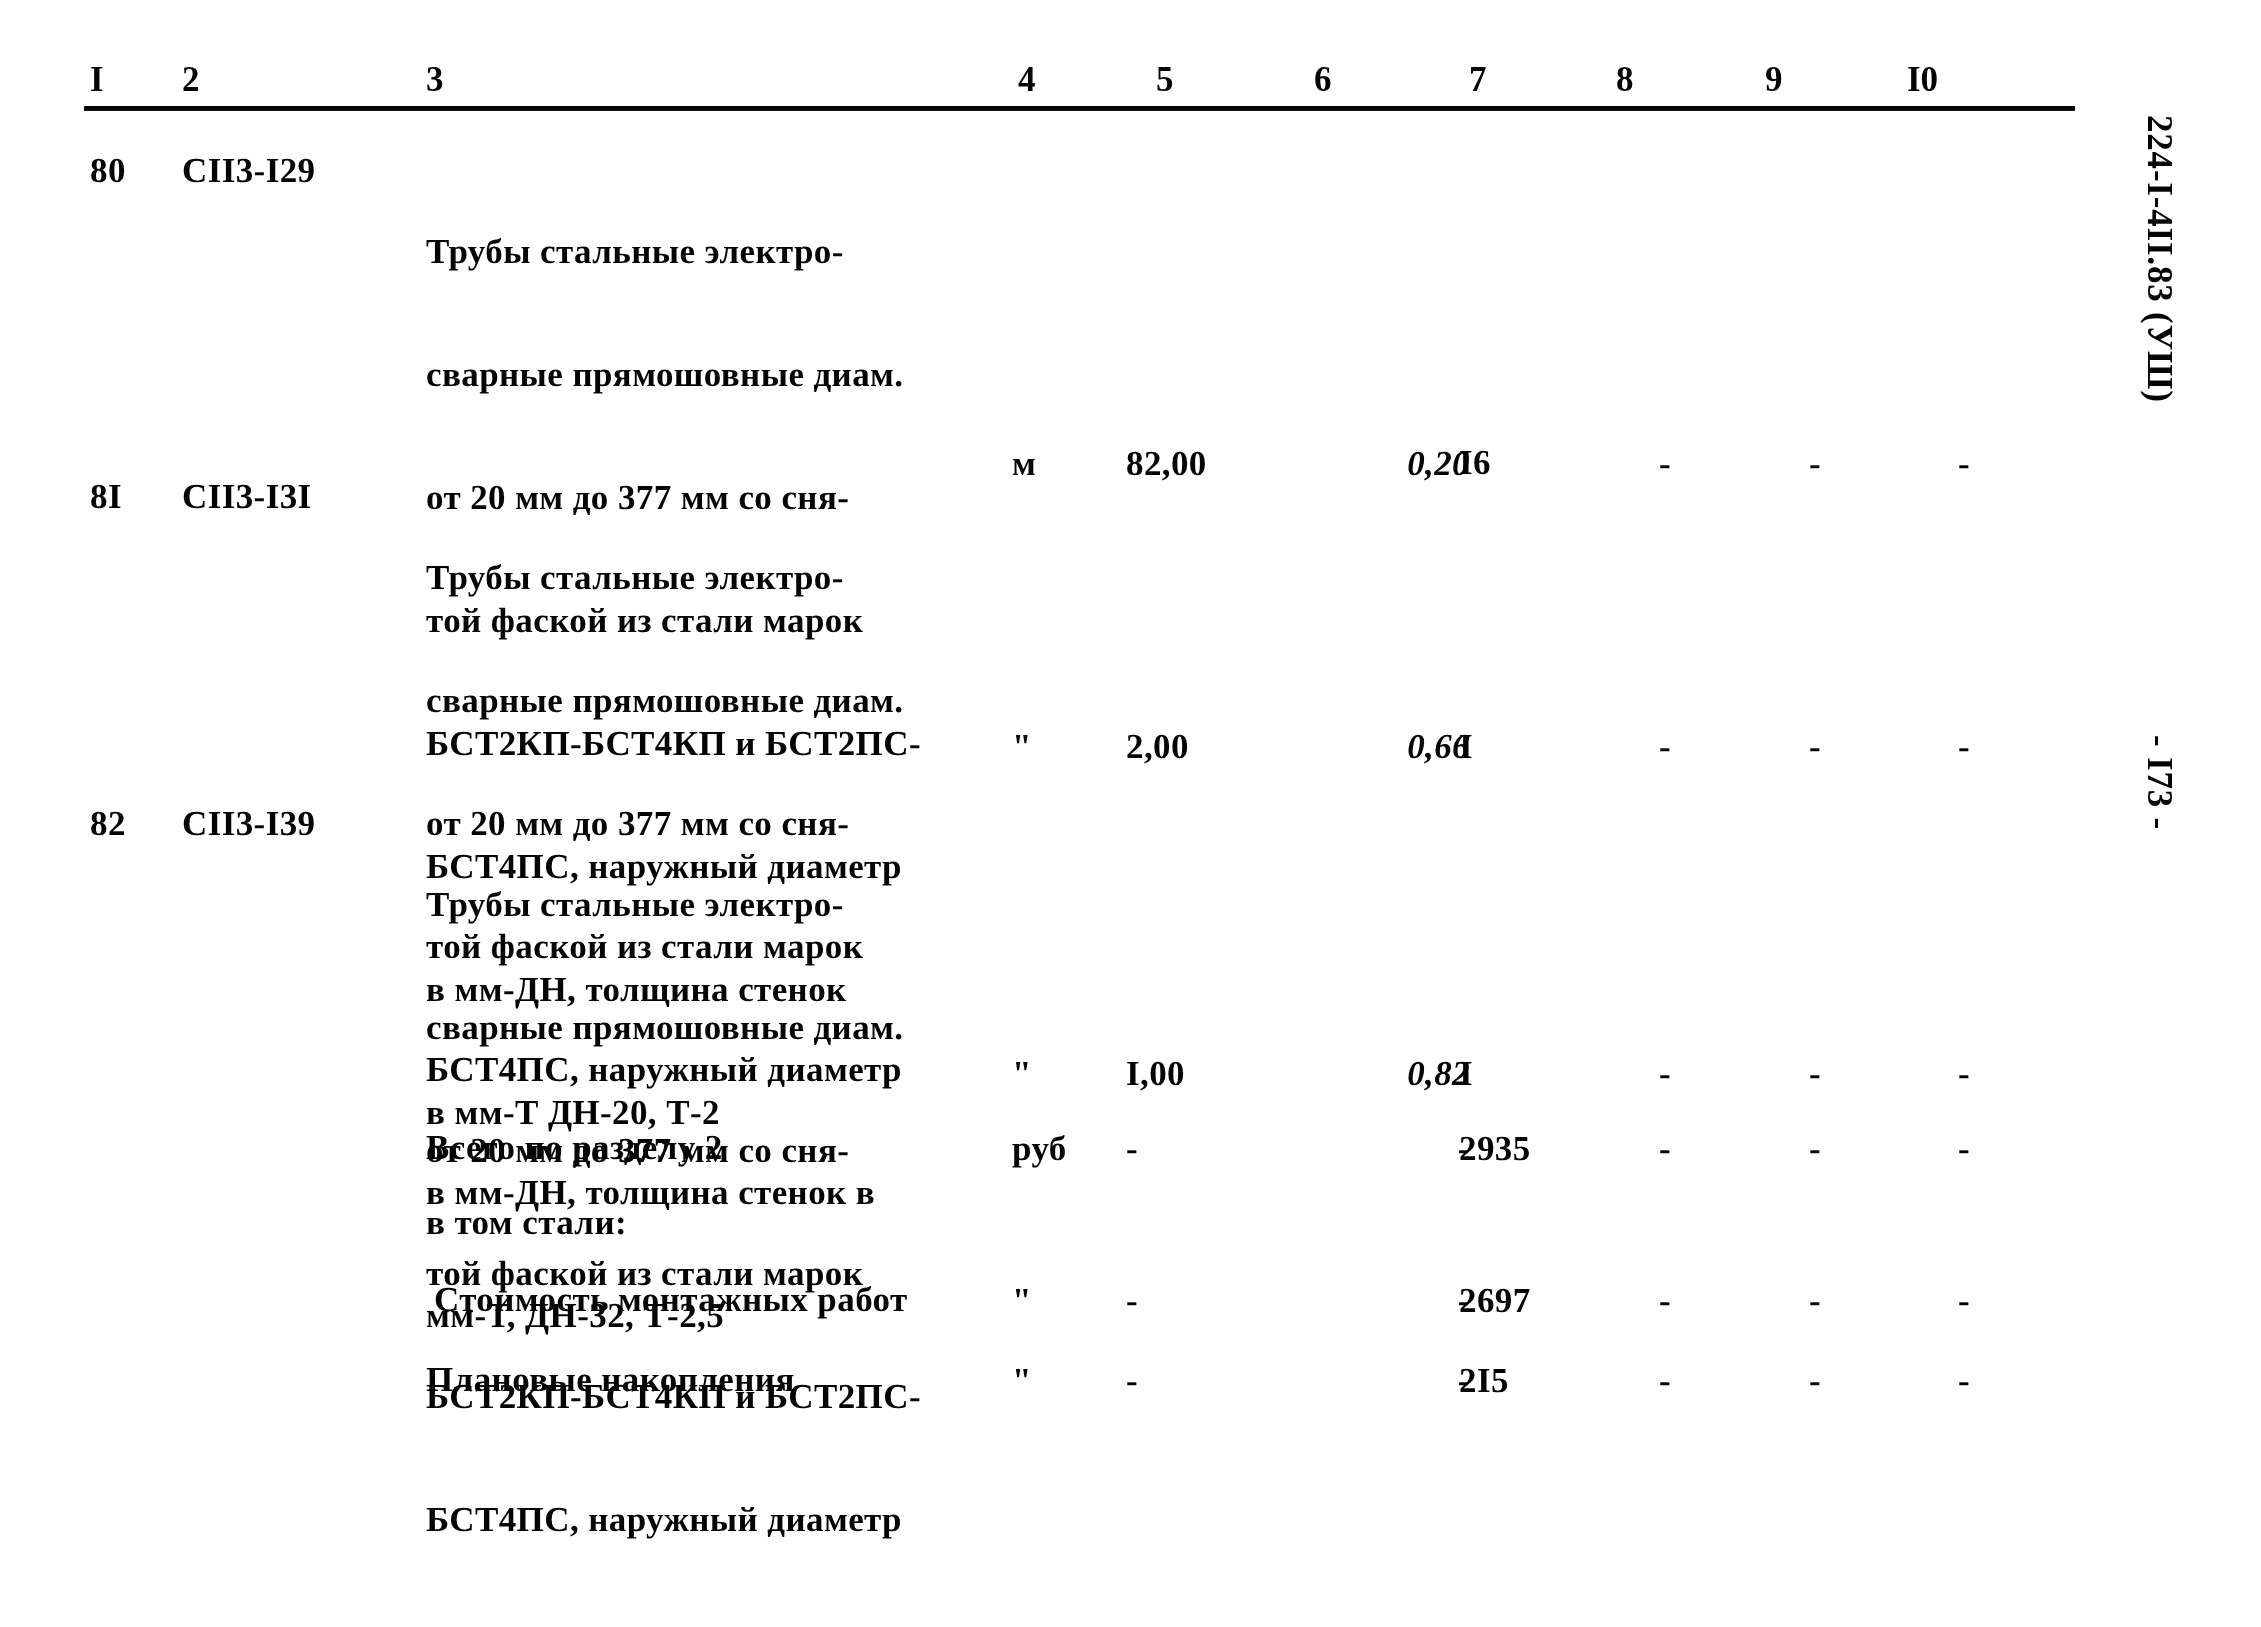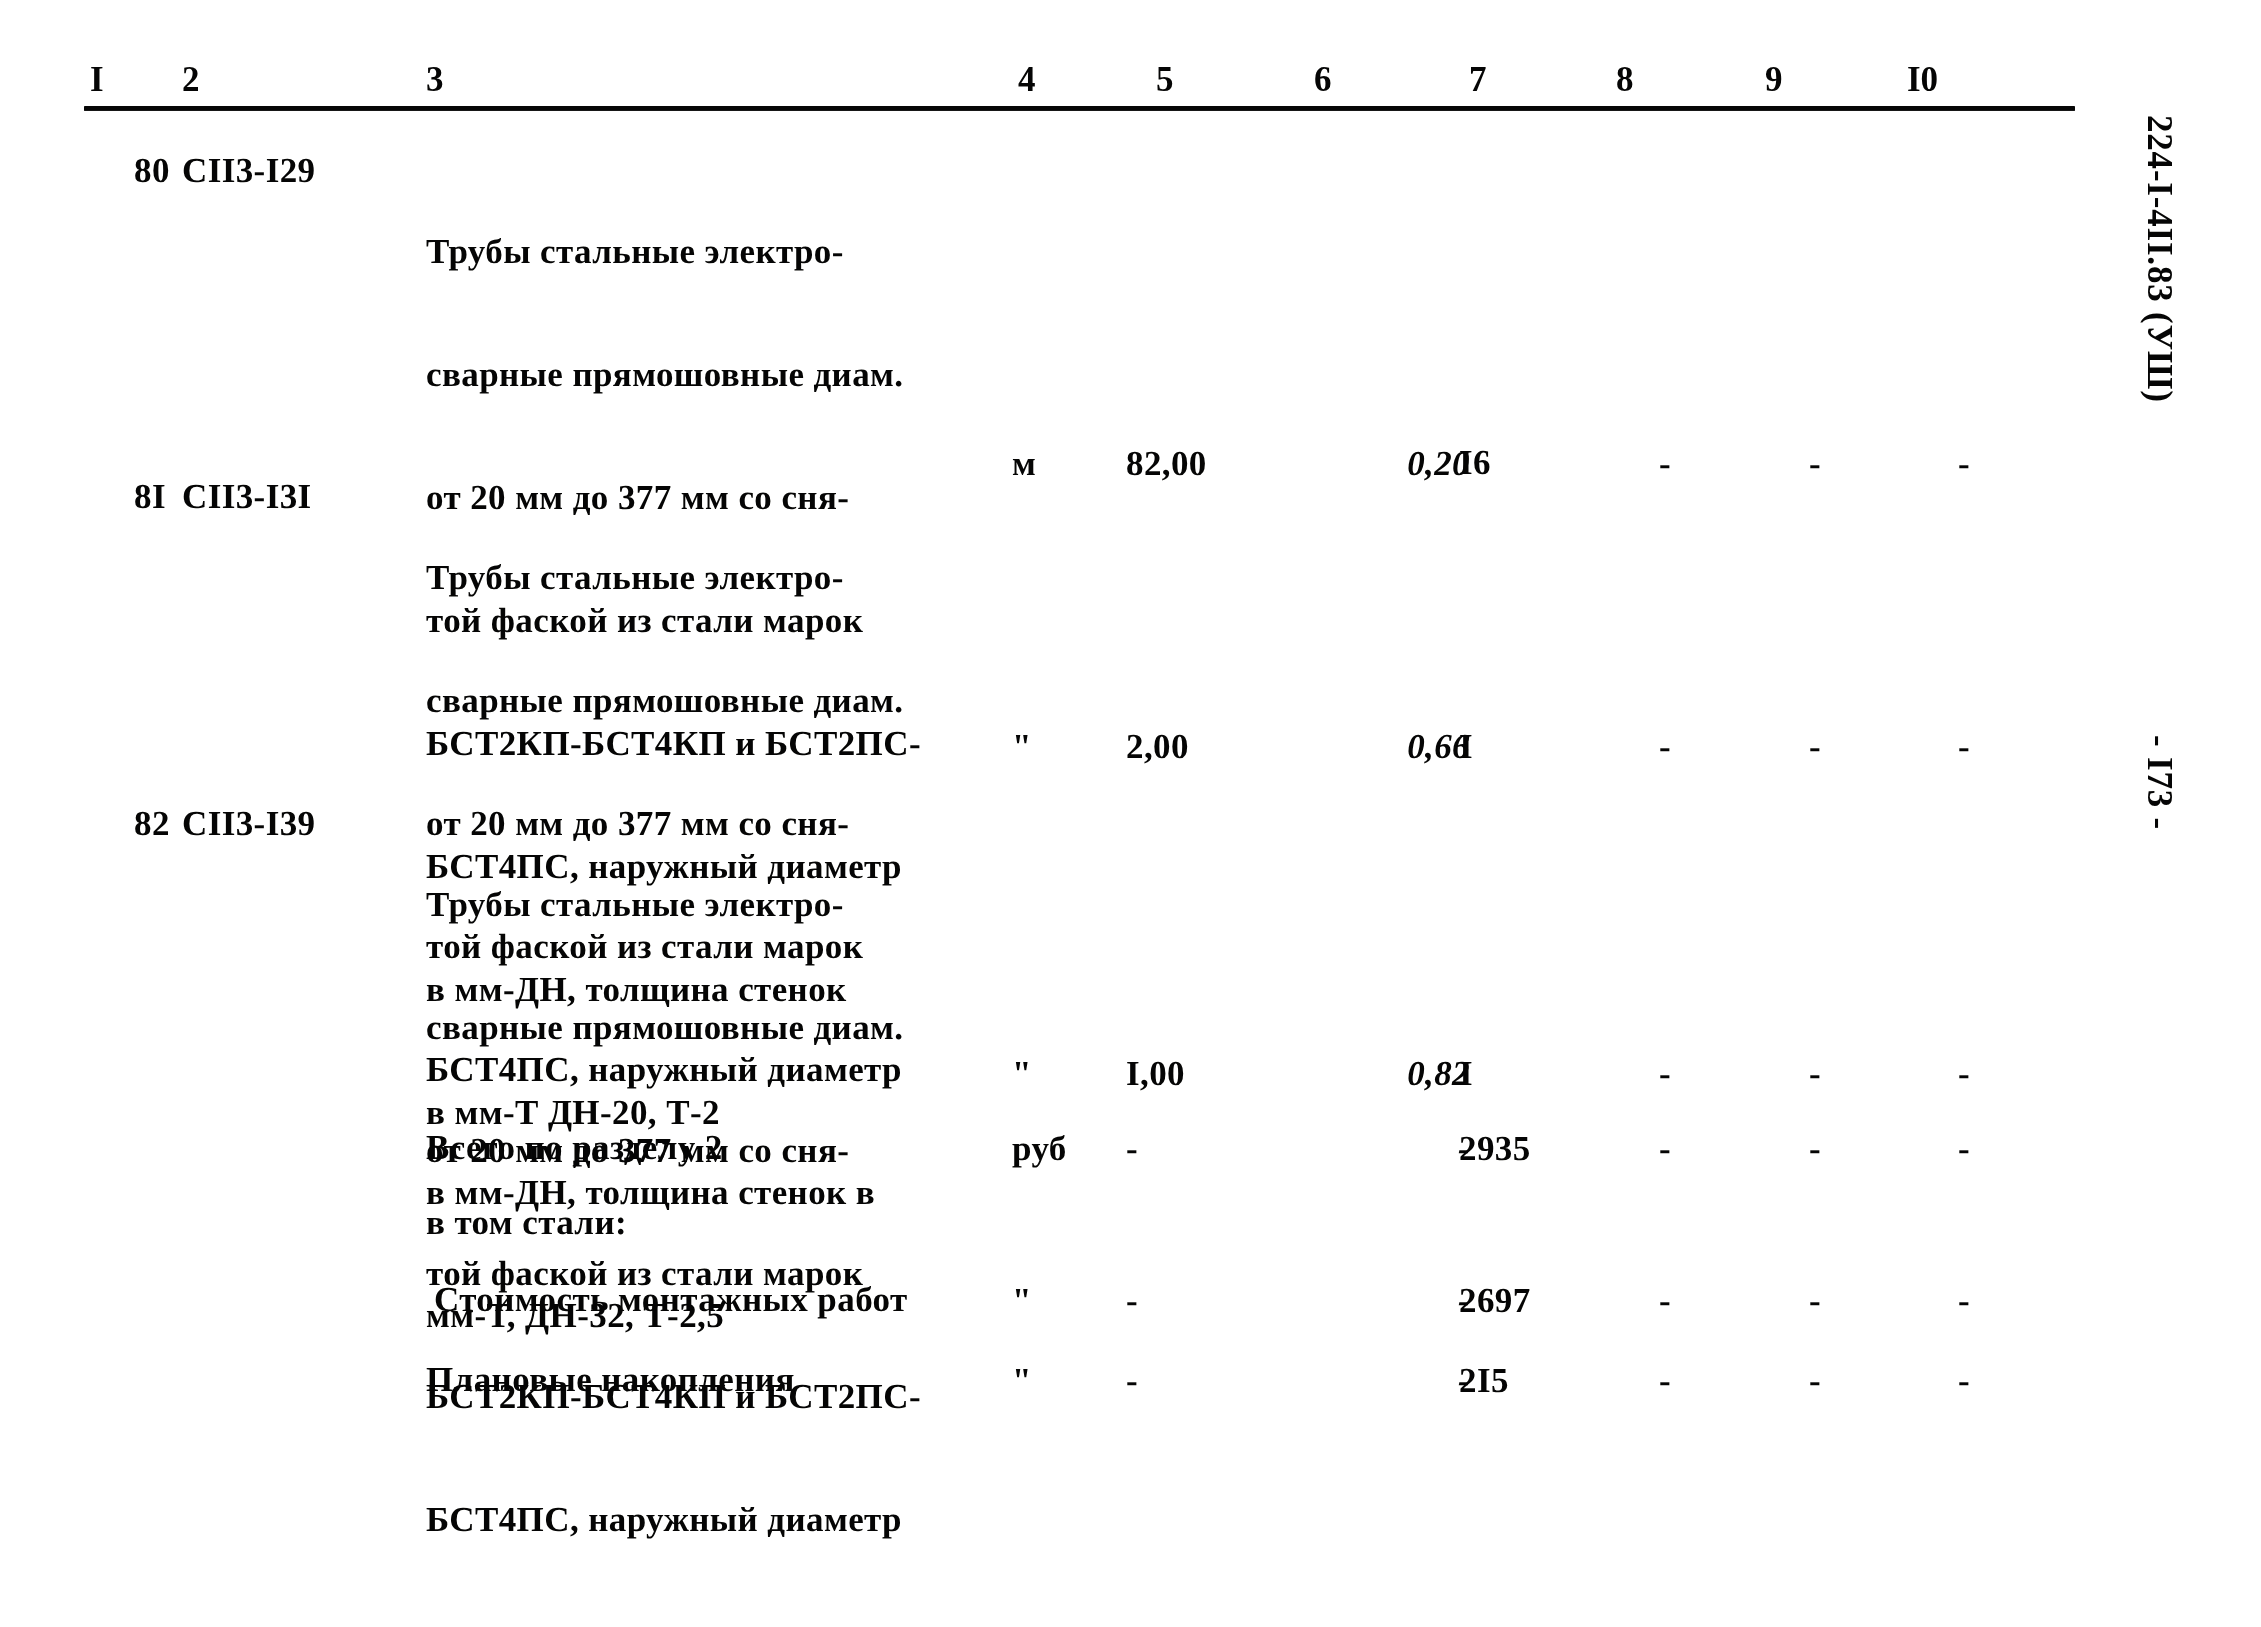--- a/index.html
+++ b/index.html
@@ -44,21 +44,21 @@
     font-size: 35px;
     line-height: 43px;
     font-weight: 700;
     letter-spacing: 0.4px;
     white-space: pre;
     color: #0a0a0a;
     text-rendering: geometricPrecision;
   }
 
   
-  .c-num   { left: 90px;  width: 84px; text-align: left; margin-left: 44px; }
+  .c-num   { left: 90px;  width: 84px; text-align: left; }
   .c-code  { left: 182px;  width: 230px; text-align: left; }
   .c-desc  { left: 426px;  width: 567px; text-align: left; line-height: 41px; }
   .c-unit  { left: 1012px; width: 92px; text-align: left; }
   .c-5     { left: 1126px; width: 168px; }
   .c-6     { left: 1302px; width: 168px; text-align: right; font-style: italic; }
   .c-7     { left: 1459px; width: 142px; text-align: left; }
   .c-8     { left: 1600px; width: 130px; text-align: center; }
   .c-9     { left: 1750px; width: 130px; text-align: center; }
   .c-10    { left: 1899px; width: 130px; text-align: center; }
 

